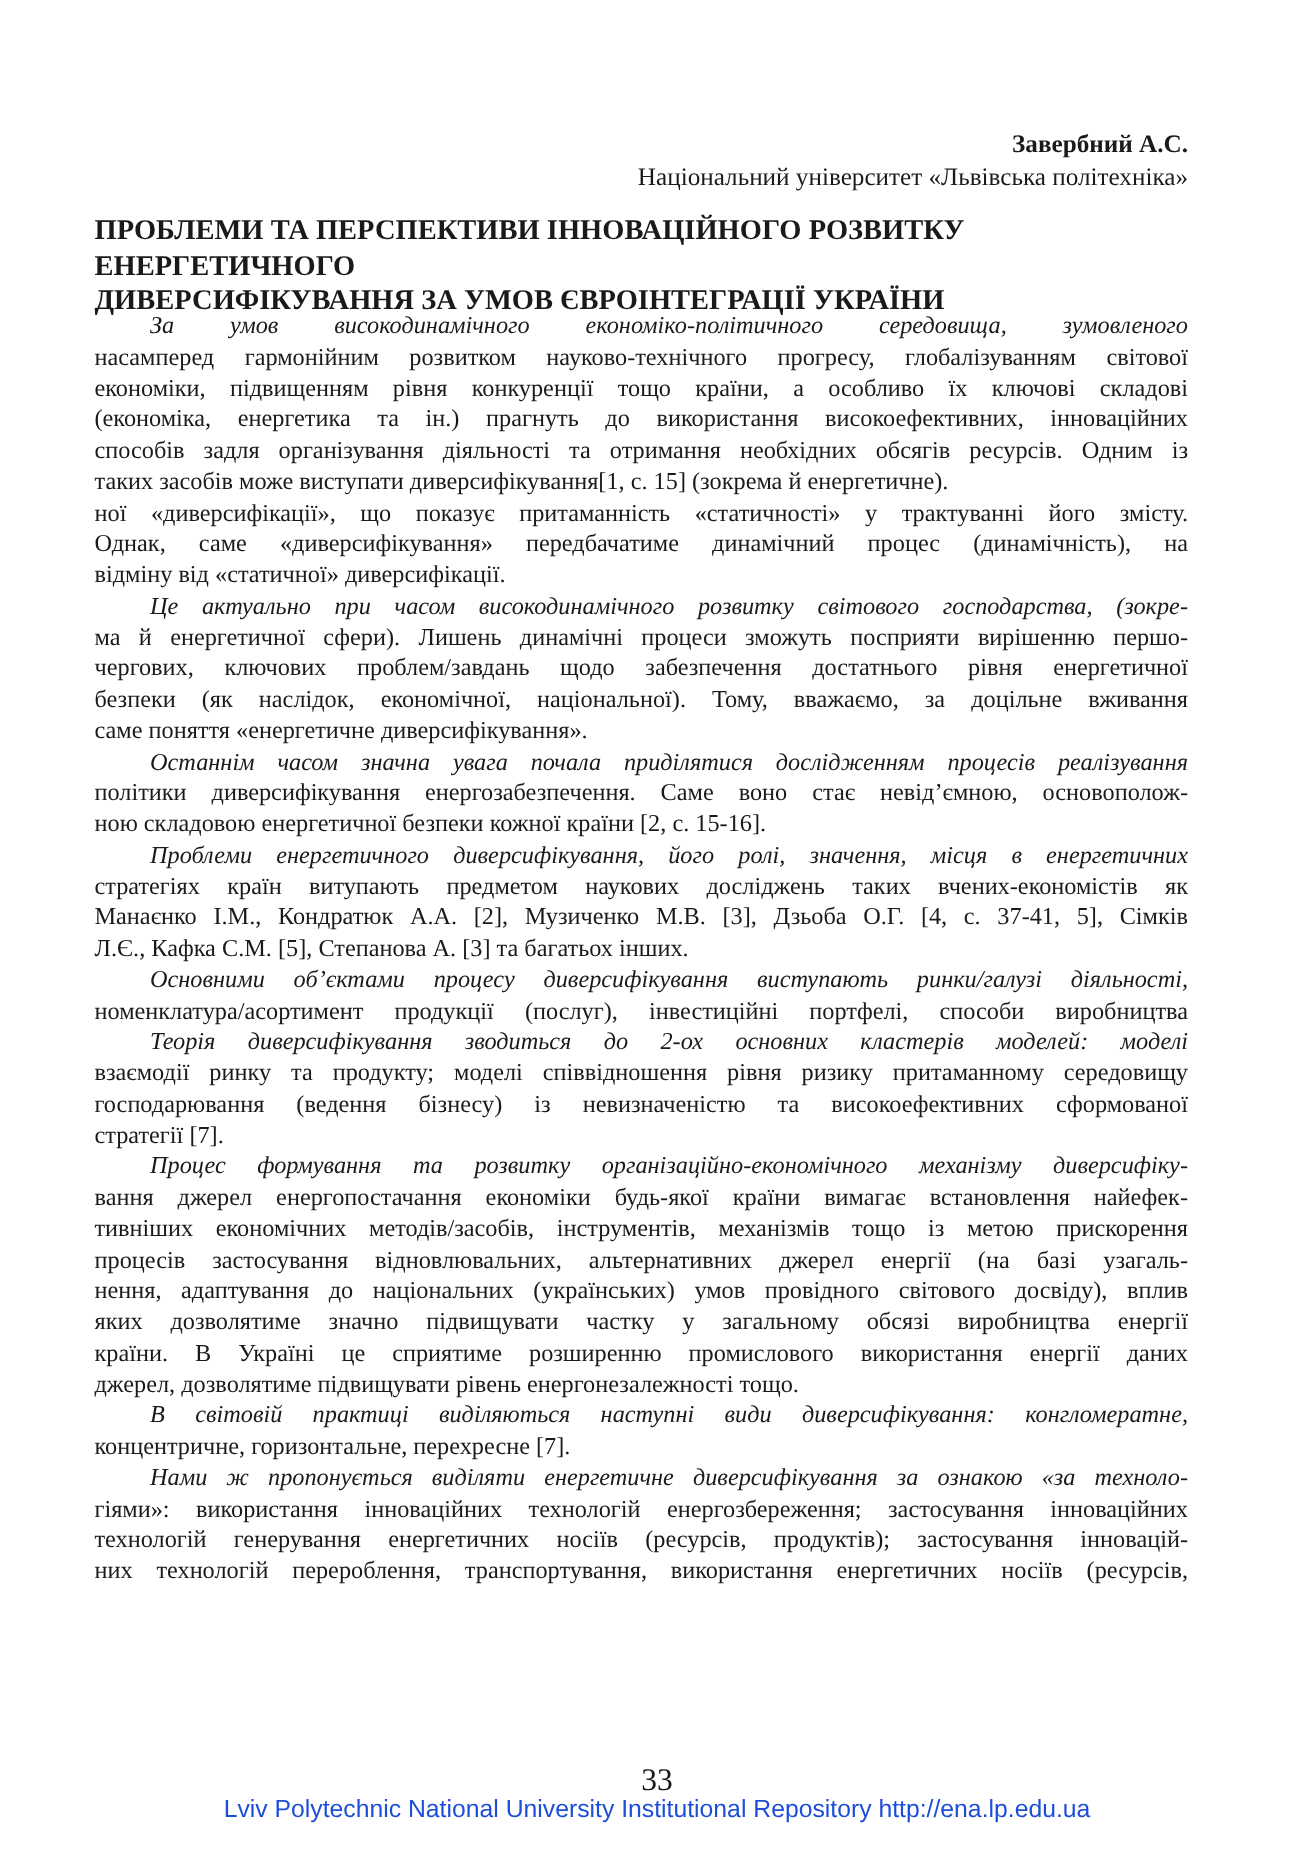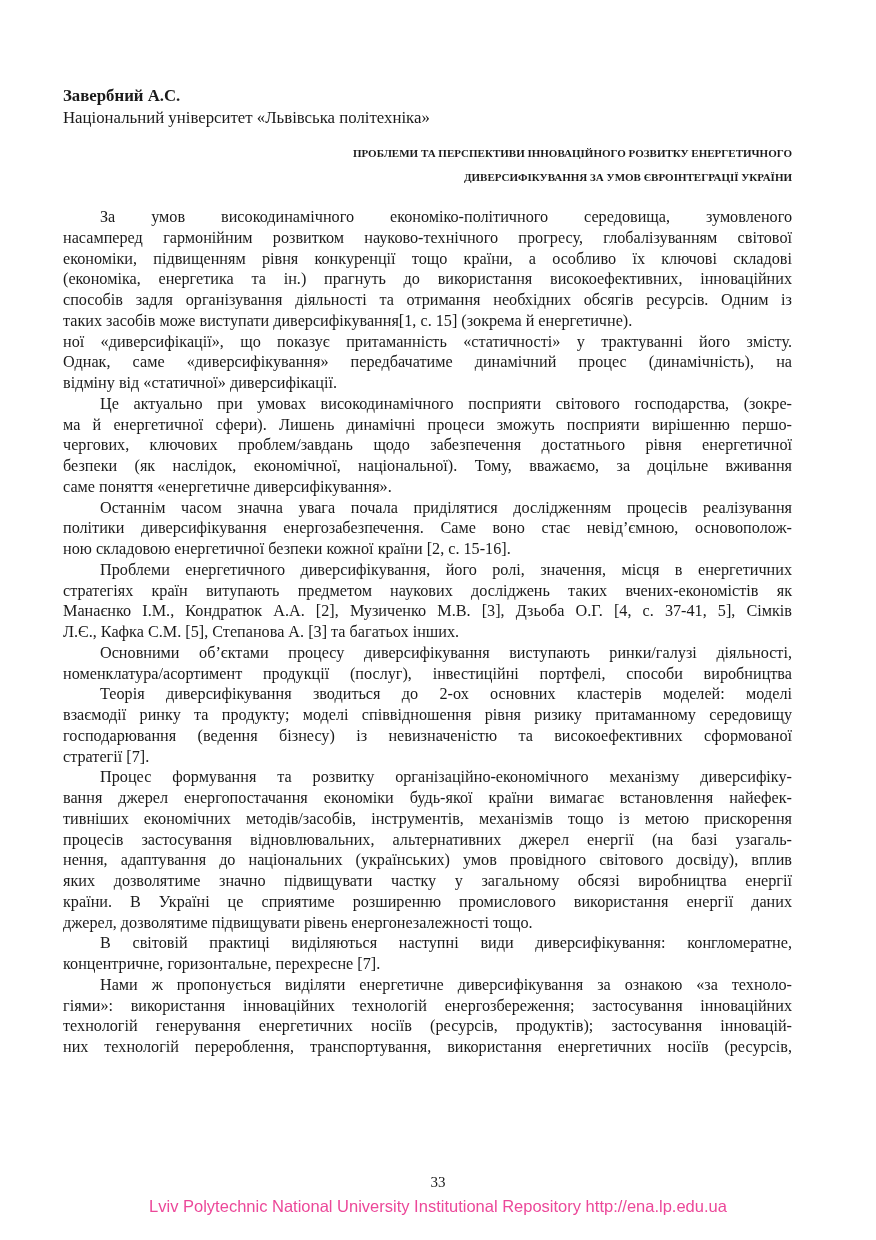--- a/index.html
+++ b/index.html
@@ -14,67 +14,68 @@
     background: #ffffff;
     overflow: hidden;
     font-family: "Liberation Serif", "DejaVu Serif", serif;
     color: #1a1a1a;
   }
   .header {
     position: absolute;
     top: 85px;
     left: 63px;
     width: 729px;
+    text-align: right;
     font-size: 16.8px;
     line-height: 22px;
   }
   .header .author { font-weight: bold; }
   .title {
     position: absolute;
     top: 142px;
     left: 63px;
     width: 729px;
     margin: 0;
-    text-align: right;
-    font-size: 11px;
+    text-align: left;
+    font-size: 19px;
     font-weight: bold;
     line-height: 23.5px;
   }
   .body-text {
     position: absolute;
     top: 207px;
     left: 63px;
     width: 729px;
     font-size: 16.2px;
     line-height: 20.75px;
   }
   .para { margin: 0; }
   .line {
     text-align: justify;
     text-align-last: justify;
   }
-  .line.first { text-indent: 37px; }
+  .line.first { text-indent: 37px; font-style: italic; }
   .line.last { text-align-last: left; }
   .page-number {
     position: absolute;
     top: 1174px;
     left: 0;
     width: 876px;
     text-align: center;
-    font-size: 15px;
+    font-size: 21px;
   }
   .repository-note {
     position: absolute;
     top: 1197px;
     left: 0;
     width: 876px;
     text-align: center;
     font-family: "Liberation Sans", "DejaVu Sans", sans-serif;
     font-size: 16.5px;
-    color: #ec4899;
+    color: #1d4ed8;
   }
 </style>
 </head>
 <body>
 
 <div class="page">
 
   <div class="header">
     <div class="author">Завербний А.С.</div>
     <div class="affiliation">Національний університет «Львівська політехніка»</div>
@@ -93,21 +94,21 @@
         <div class="line">(економіка, енергетика та ін.) прагнуть до використання високоефективних, інноваційних</div>
         <div class="line">способів задля організування діяльності та отримання необхідних обсягів ресурсів. Одним із</div>
         <div class="line last">таких засобів може виступати диверсифікування[1, с. 15] (зокрема й енергетичне).</div>
       </div>
       <div class="para">
         <div class="line">ної «диверсифікації», що показує притаманність «статичності» у трактуванні його змісту.</div>
         <div class="line">Однак, саме «диверсифікування» передбачатиме динамічний процес (динамічність), на</div>
         <div class="line last">відміну від «статичної» диверсифікації.</div>
       </div>
       <div class="para">
-        <div class="line first">Це актуально при умовах високодинамічного посприяти світового господарства, (зокре-</div>
+        <div class="line first">Це актуально при часом високодинамічного розвитку світового господарства, (зокре-</div>
         <div class="line">ма й енергетичної сфери). Лишень динамічні процеси зможуть посприяти вирішенню першо-</div>
         <div class="line">чергових, ключових проблем/завдань щодо забезпечення достатнього рівня енергетичної</div>
         <div class="line">безпеки (як наслідок, економічної, національної). Тому, вважаємо, за доцільне вживання</div>
         <div class="line last">саме поняття «енергетичне диверсифікування».</div>
       </div>
       <div class="para">
         <div class="line first">Останнім часом значна увага почала приділятися дослідженням процесів реалізування</div>
         <div class="line">політики диверсифікування енергозабезпечення. Саме воно стає невід’ємною, основополож-</div>
         <div class="line last">ною складовою енергетичної безпеки кожної країни [2, с. 15-16].</div>
       </div>

